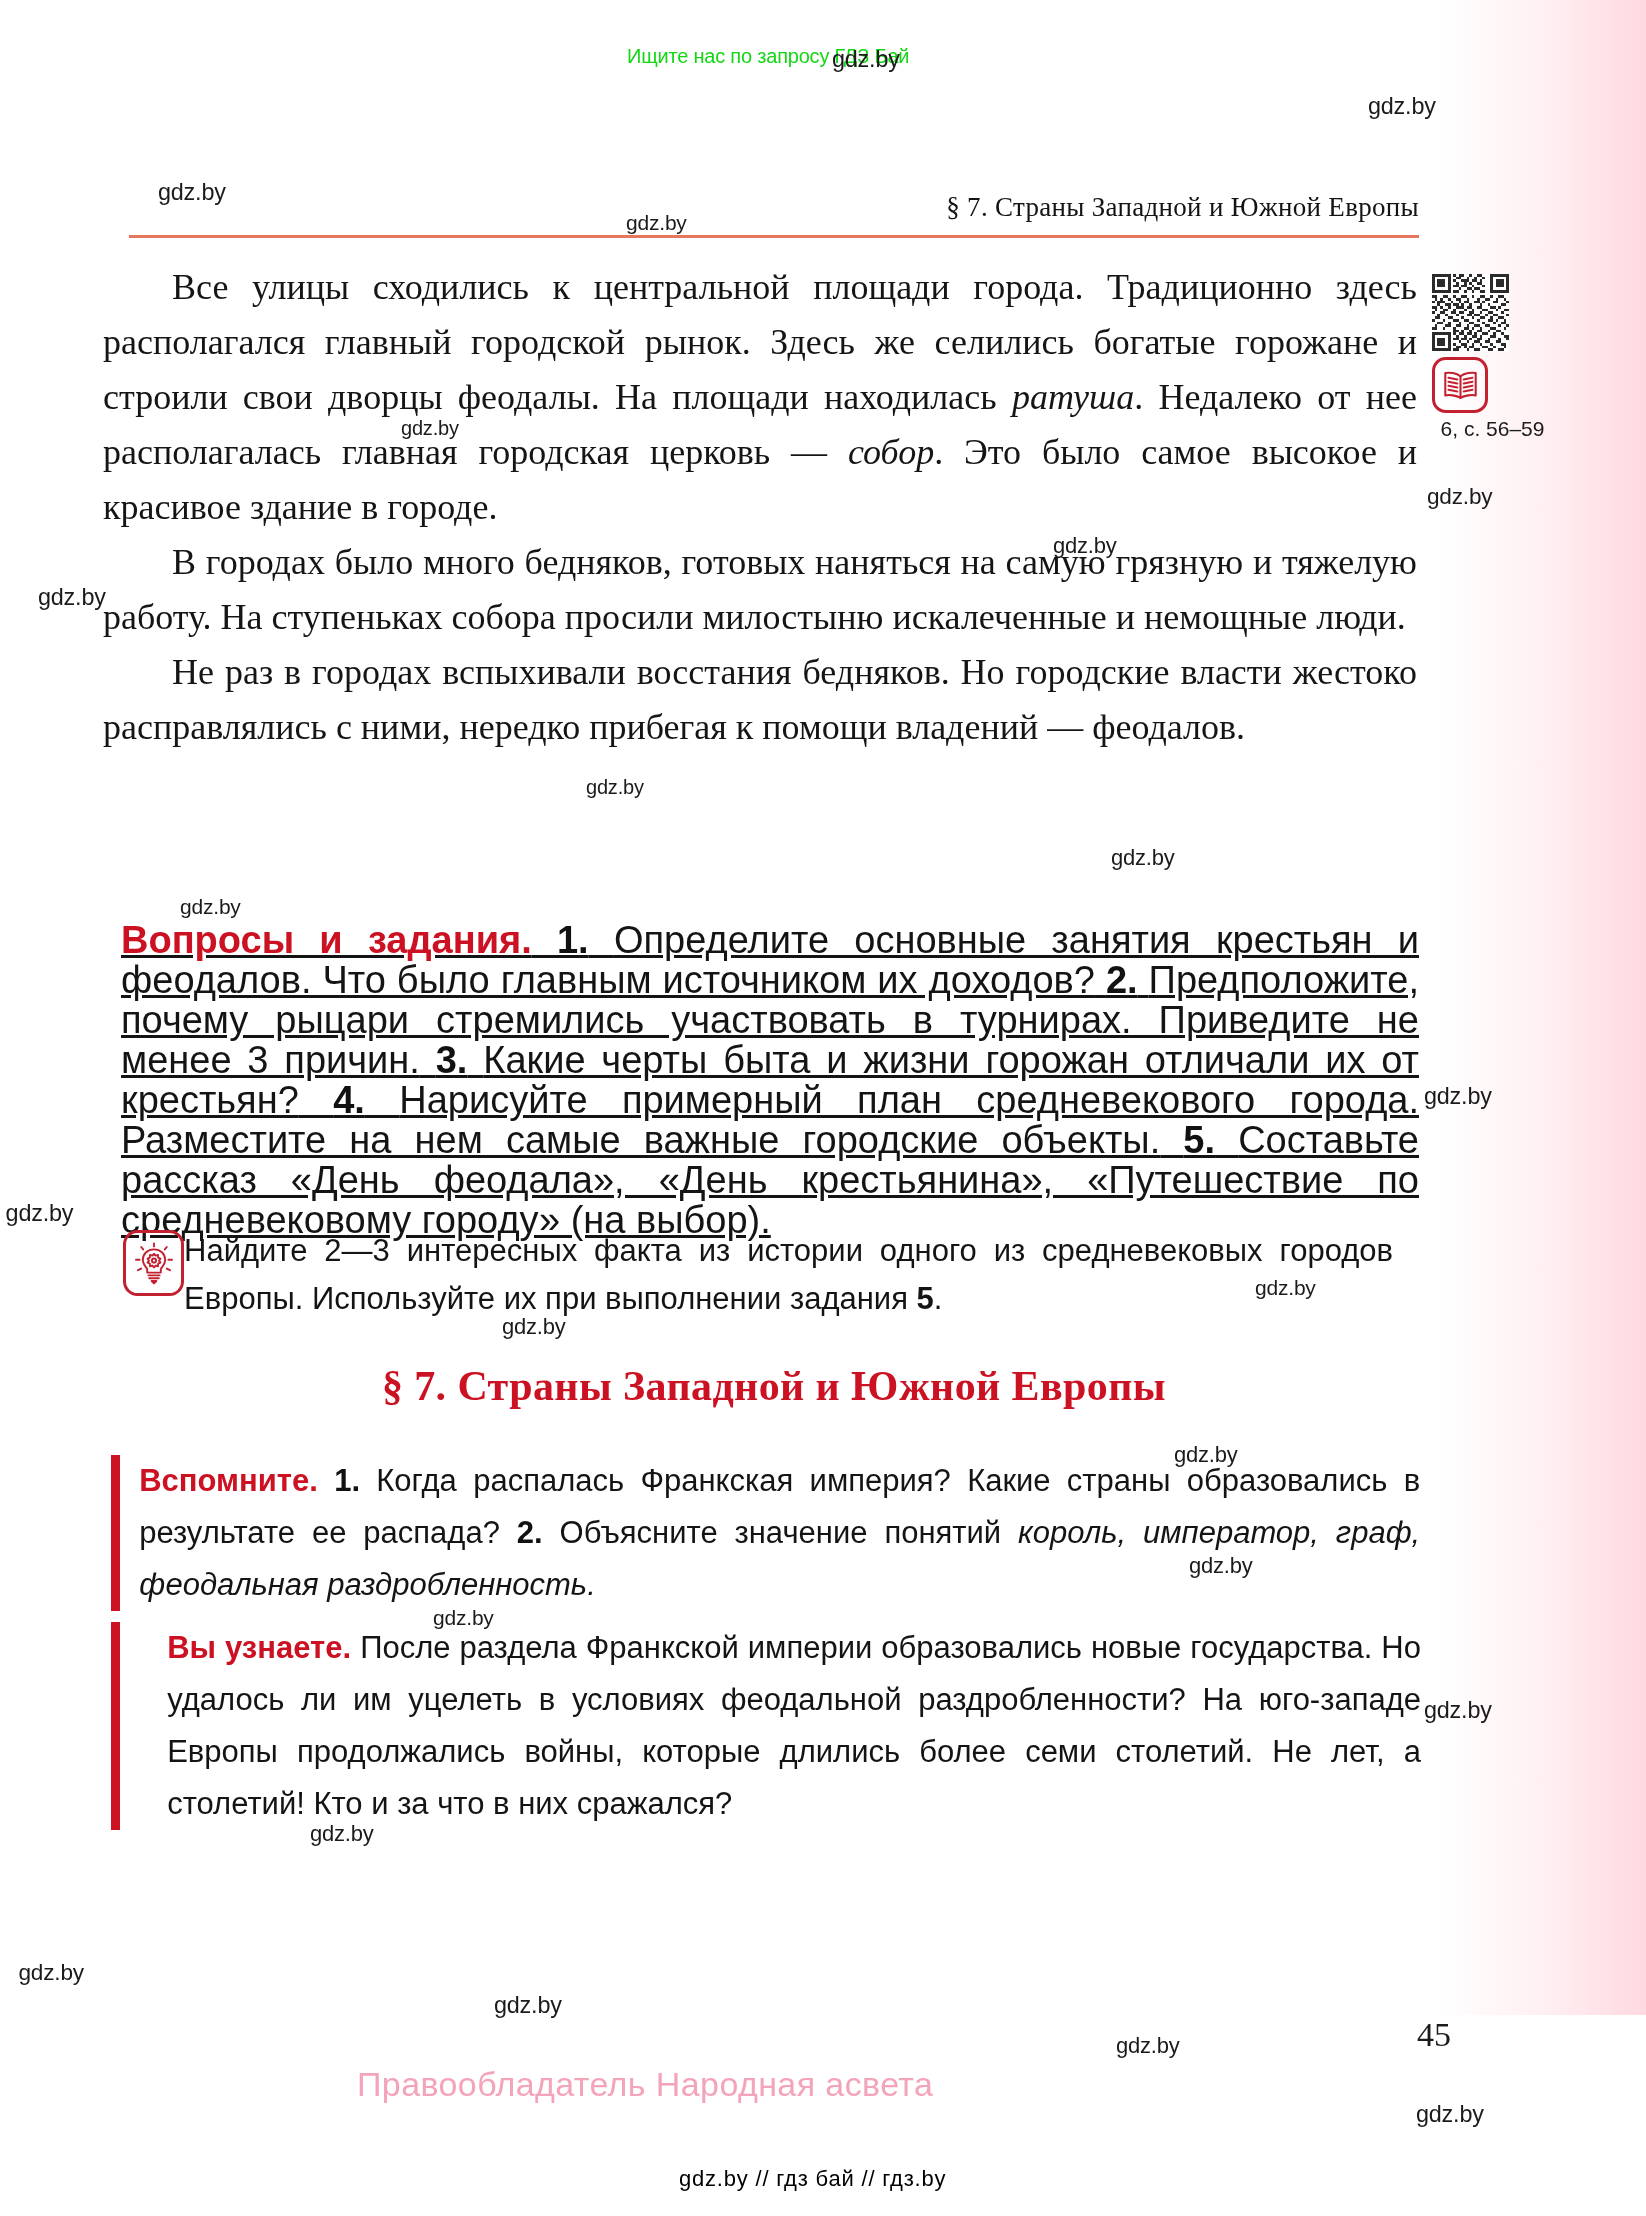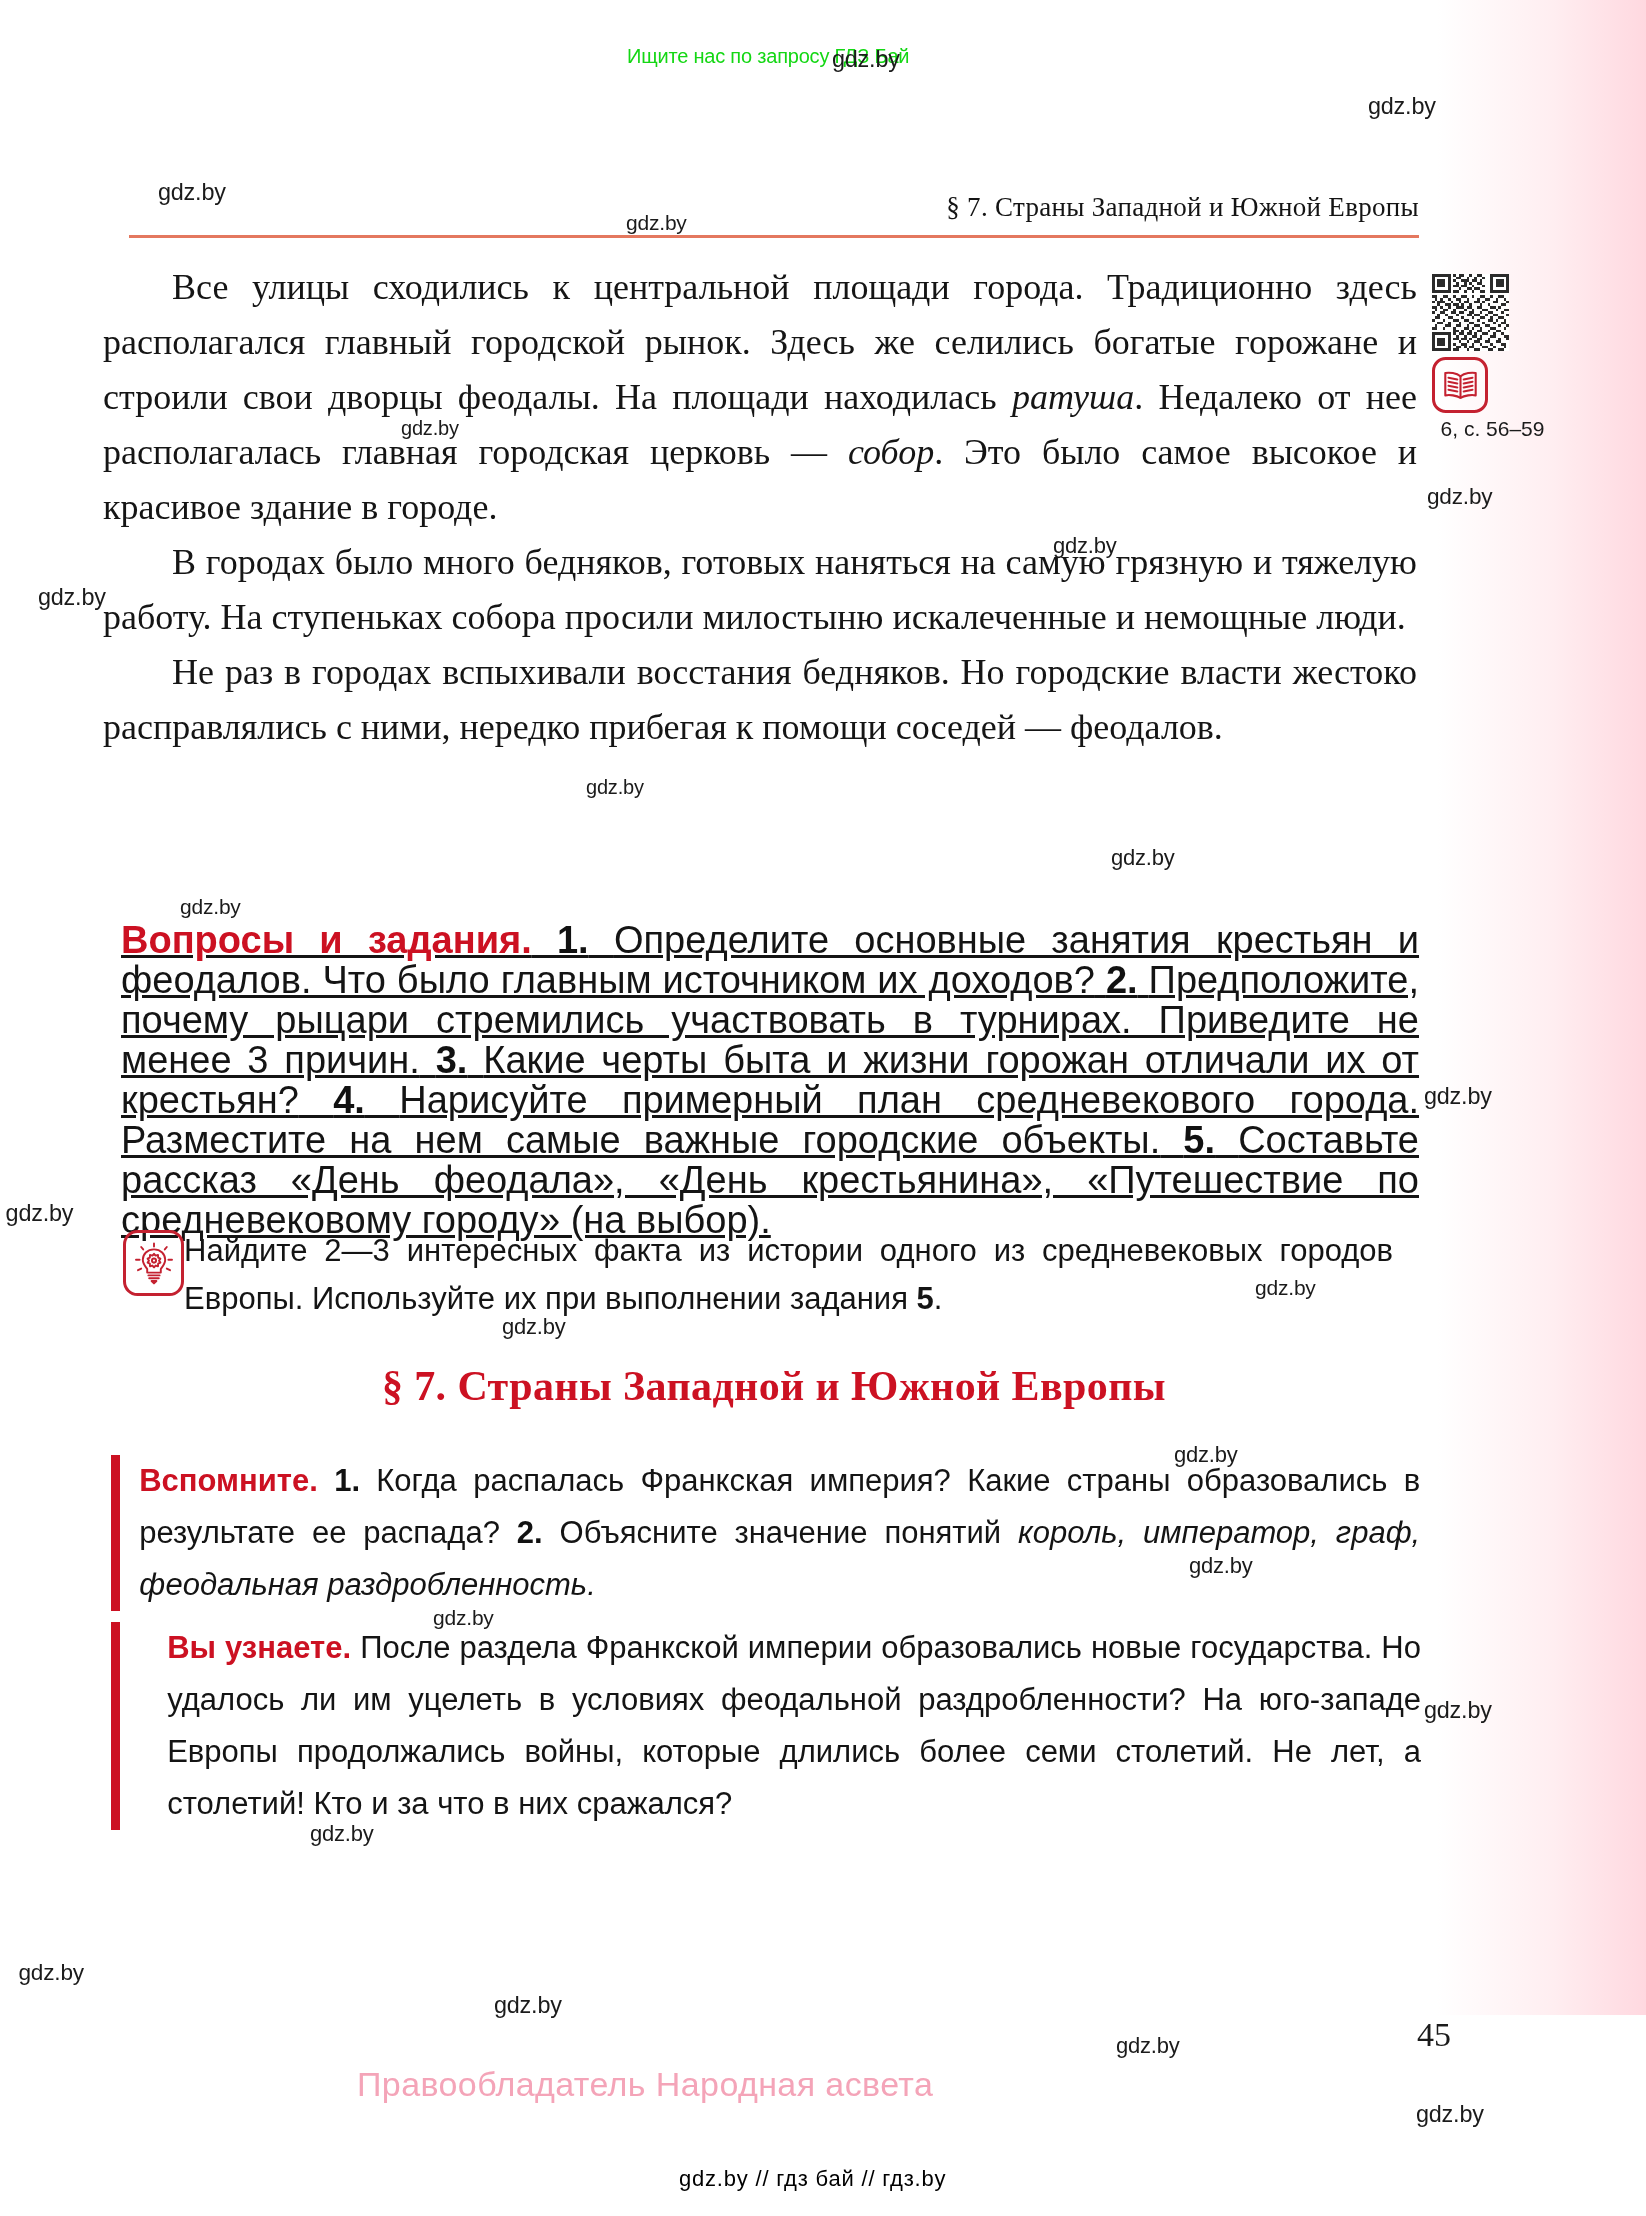--- a/index.html
+++ b/index.html
@@ -498,21 +498,21 @@
         </g>
       </svg>
     </div>
 
     <div class="rail-ref">6, с. 56–59</div>
   </div>
 
   <div class="body-col">
     <p class="body"><span>Все улицы сходились к центральной площади города. Традиционно здесь располагался главный городской рынок. Здесь же селились богатые горожане и строили свои дворцы феодалы. На площади находилась </span><i>ратуша</i><span>. Недалеко от нее располагалась главная городская церковь — </span><i>собор</i><span>. Это было самое высокое и красивое здание в городе.</span></p>
     <p class="body">В городах было много бедняков, готовых наняться на самую грязную и тяжелую работу. На ступеньках собора просили милостыню искалеченные и немощные люди.</p>
-    <p class="body">Не раз в городах вспыхивали восстания бедняков. Но городские власти жестоко расправлялись с ними, нередко прибегая к помощи соседей — феодалов.</p>
+    <p class="body">Не раз в городах вспыхивали восстания бедняков. Но городские власти жестоко расправлялись с ними, нередко прибегая к помощи владений — феодалов.</p>
   </div>
 
   <div class="sans-block" id="questions-block">
     <span class="lead-red">Вопросы и задания.</span>
     <span class="num">1.</span>
     <span>Определите основные занятия крестьян и феодалов. Что было главным источником их доходов?</span>
     <span class="num">2.</span>
     <span>Предположите, почему рыцари стремились участвовать в турнирах. Приведите не менее 3 причин.</span>
     <span class="num">3.</span>
     <span>Какие черты быта и жизни горожан отличали их от крестьян?</span>

